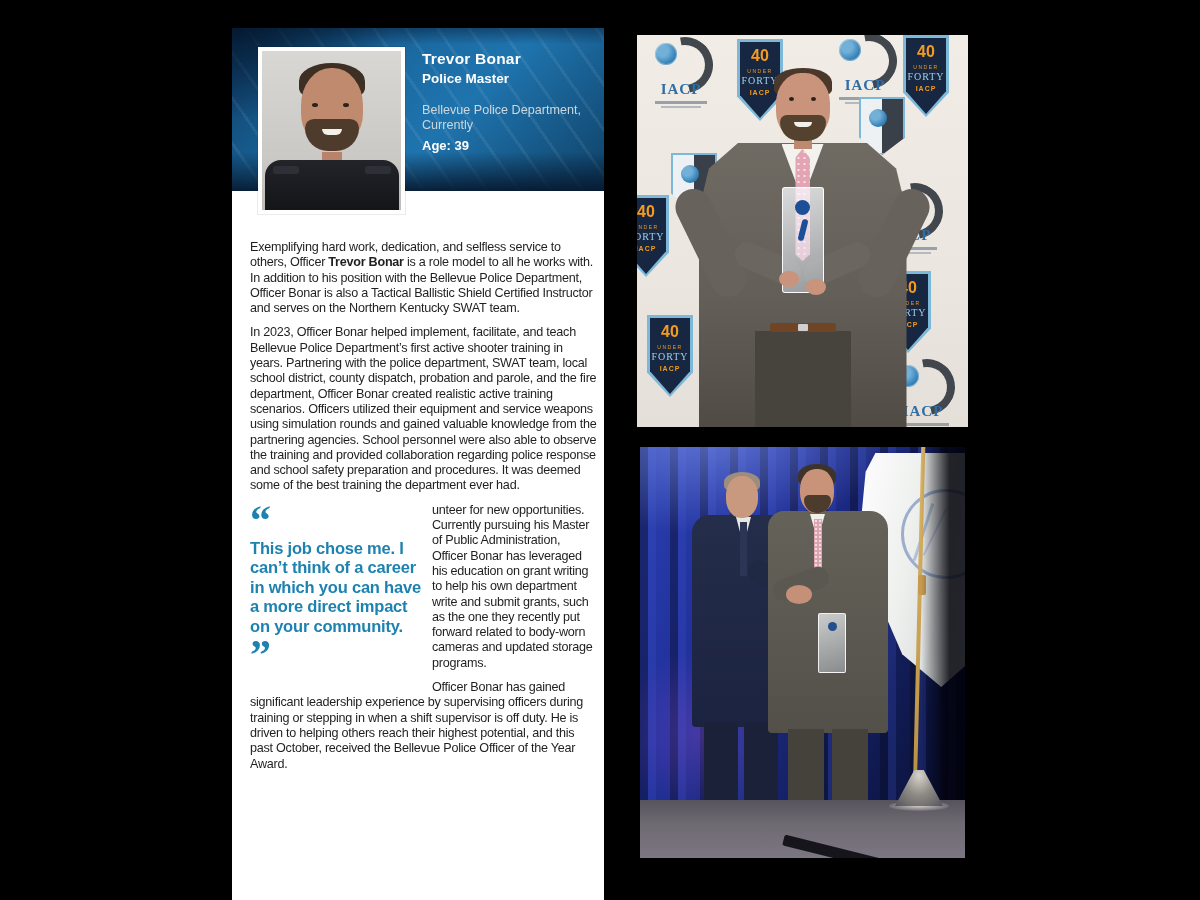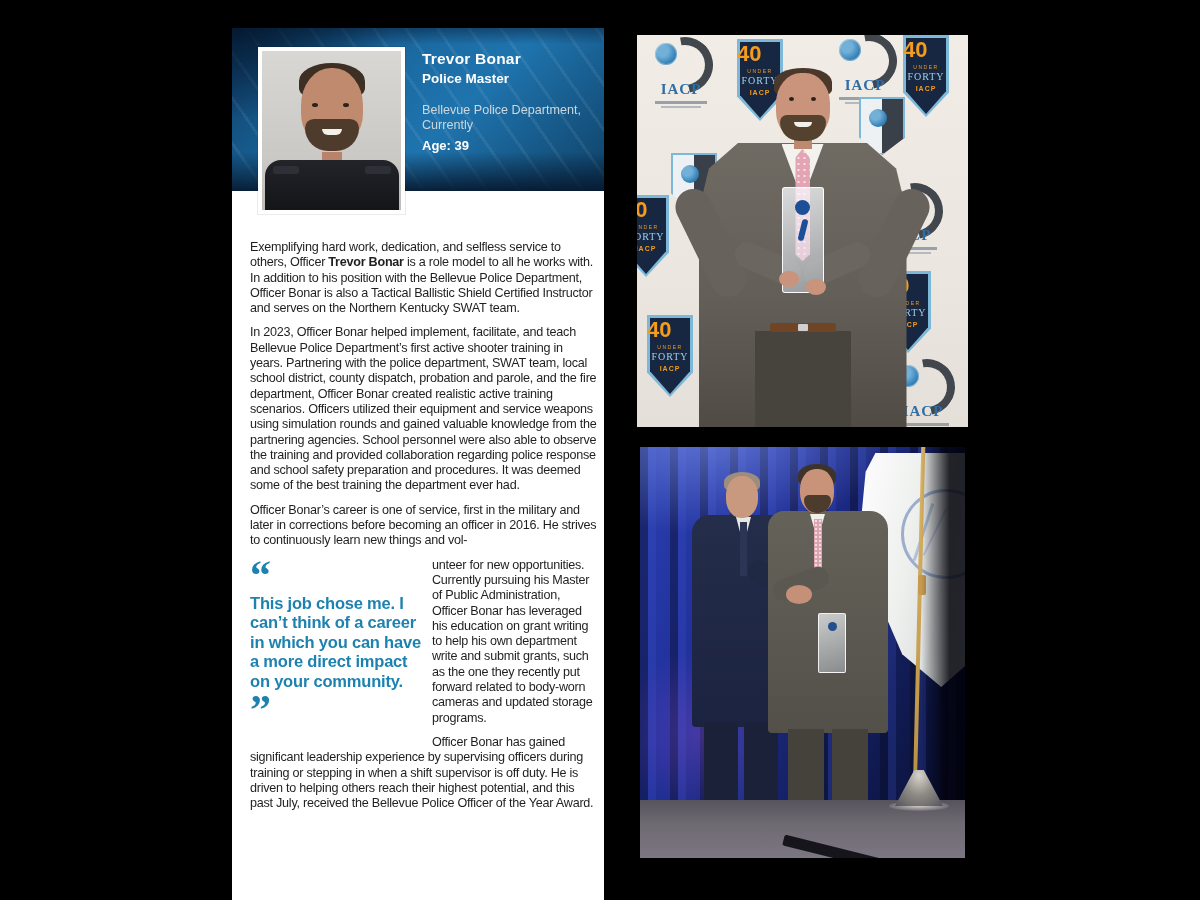--- a/index.html
+++ b/index.html
@@ -60,21 +60,21 @@
   .tw{position:absolute;left:0;top:44px;width:72px;text-align:center;color:#2f6da6;
     font-family:"Liberation Serif",serif;font-weight:bold;font-size:15px;letter-spacing:1px;}
   .sub{position:absolute;left:10px;top:64px;width:52px;height:3px;background:#9aa0a6;}
   .sub:after{content:"";position:absolute;left:6px;top:5px;width:40px;height:2px;background:#b5bac0;}
 
   .lg-40{position:absolute;width:46px;height:82px;}
   .shield-rim{position:absolute;inset:0;background:#7db8d8;
     clip-path:polygon(0 0,100% 0,100% 70%,50% 100%,0 70%);}
   .shield-core{position:absolute;inset:0;margin:3px;background:#182741;
     clip-path:polygon(0 0,100% 0,100% 70%,50% 100%,0 70%);}
-  .t40{position:absolute;top:2px;width:100%;text-align:left;color:#f49c1e;font-weight:bold;font-size:22px;z-index:2;}
+  .t40{position:absolute;top:8px;width:100%;text-align:center;color:#f49c1e;font-weight:bold;font-size:16px;z-index:2;}
   .tunder{position:absolute;top:29px;width:100%;text-align:center;color:#f49c1e;font-size:5px;letter-spacing:1.5px;z-index:2;}
   .tforty{position:absolute;top:36px;width:100%;text-align:center;color:#9fd0e8;
     font-family:"Liberation Serif",serif;font-size:10px;letter-spacing:1px;z-index:2;}
   .tiacp{position:absolute;top:50px;width:100%;text-align:center;color:#f49c1e;font-weight:bold;font-size:7px;letter-spacing:1px;z-index:2;}
 
   .lg-crest{position:absolute;width:46px;height:58px;}
   .c-core{position:absolute;inset:0;background:linear-gradient(90deg,#eef1f3 50%,#394049 50%);
     clip-path:polygon(0 0,100% 0,100% 70%,50% 100%,0 70%);box-shadow:inset 0 0 0 2px #7db8d8;}
   .c-gl{position:absolute;left:10px;top:12px;width:18px;height:18px;border-radius:50%;
     background:radial-gradient(circle at 35% 35%,#72b0d8 0 28%,#2f7cb3 70%);}
@@ -211,28 +211,27 @@
         <div class="p-beard"></div>
         <div class="p-smile"></div>
         <div class="p-neck"></div>
         <div class="p-torso"></div>
       </div>
     </div>
 
     <div class="article">
       <p><span>Exemplifying hard work, dedication, and selfless service to others, Officer </span><strong>Trevor Bonar</strong><span> is a role model to all he works with. In addition to his position with the Bellevue Police Department, Officer Bonar is also a Tactical Ballistic Shield Certified Instructor and serves on the Northern Kentucky SWAT team.</span></p>
       <p>In 2023, Officer Bonar helped implement, facilitate, and teach Bellevue Police Department’s first active shooter training in years. Partnering with the police department, SWAT team, local school district, county dispatch, probation and parole, and the fire department, Officer Bonar created realistic active training scenarios. Officers utilized their equipment and service weapons using simulation rounds and gained valuable knowledge from the partnering agencies. School personnel were also able to observe the training and provided collaboration regarding police response and school safety preparation and procedures. It was deemed some of the best training the department ever had.</p>
-      <p>Officer Bonar’s career is one of service, first in the military and later in corrections before becoming an officer in 2016. He strives to continuously learn new things and vol-</p>
       <div class="pullquote">
         <div class="q-mark">“</div>
         <div class="q-text">This job chose me. I can’t think of a career in which you can have a more direct impact on your community.</div>
         <div class="q-mark">”</div>
       </div>
       <p>unteer for new opportunities. Currently pursuing his Master of Public Administration, Officer Bonar has leveraged his education on grant writing to help his own department write and submit grants, such as the one they recently put forward related to body-worn cameras and updated storage programs.</p>
-      <p>Officer Bonar has gained significant leadership experience by supervising officers during training or stepping in when a shift supervisor is off duty. He is driven to helping others reach their highest potential, and this past July, received the Bellevue Police Officer of the Year Award.</p>
+      <p>Officer Bonar has gained significant leadership experience by supervising officers during training or stepping in when a shift supervisor is off duty. He is driven to helping others reach their highest potential, and this past October, received the Bellevue Police Officer of the Year Award.</p>
     </div>
   </section>
 
   <figure class="photo-top" style="margin:0;">
 
     <div class="lg-iacp" style="left:8px;top:2px;">
       <div class="sw"></div>
       <div class="gl"></div>
       <div class="tw">IACP</div>
       <div class="sub"></div>

